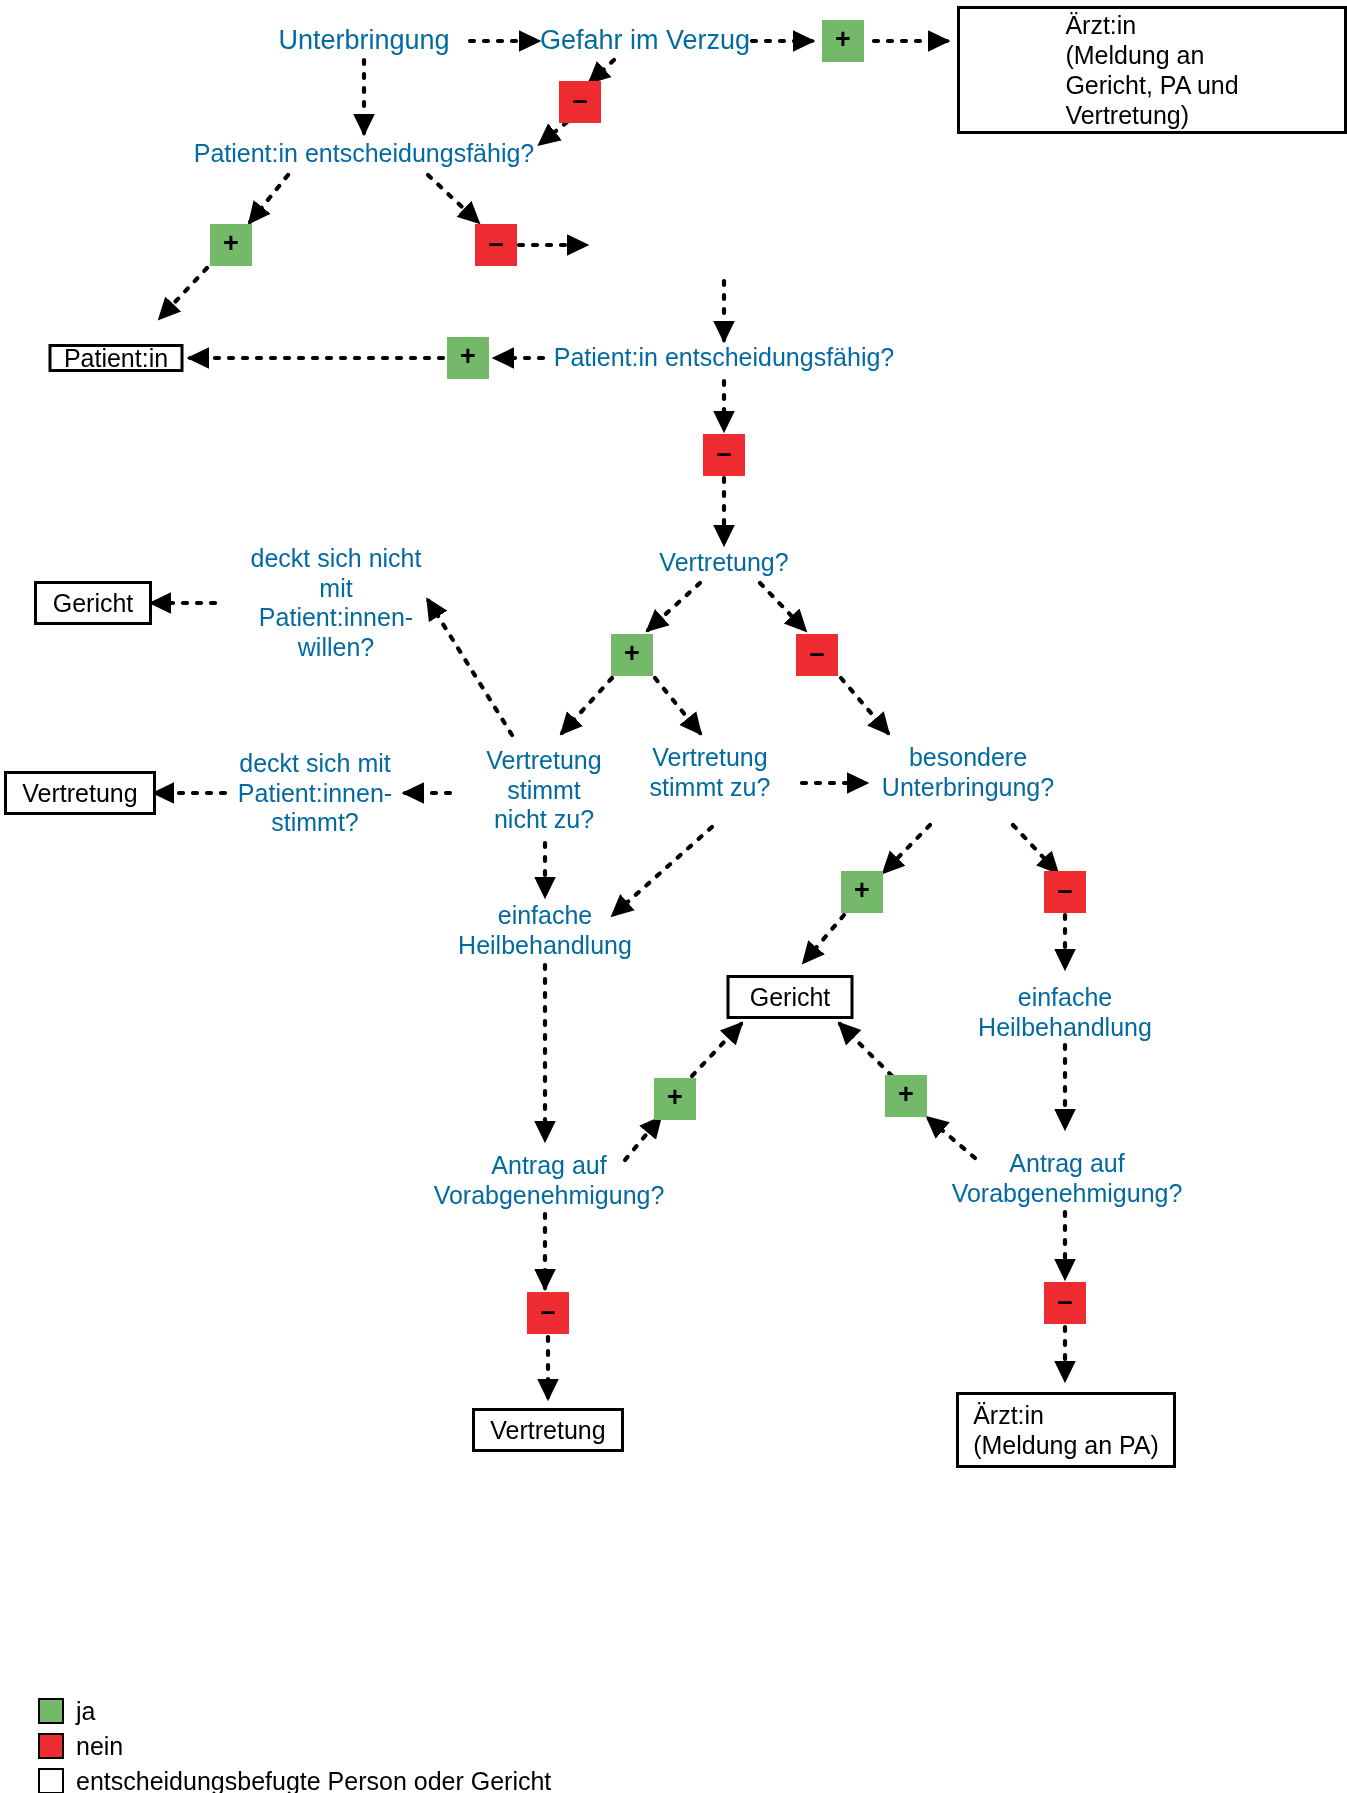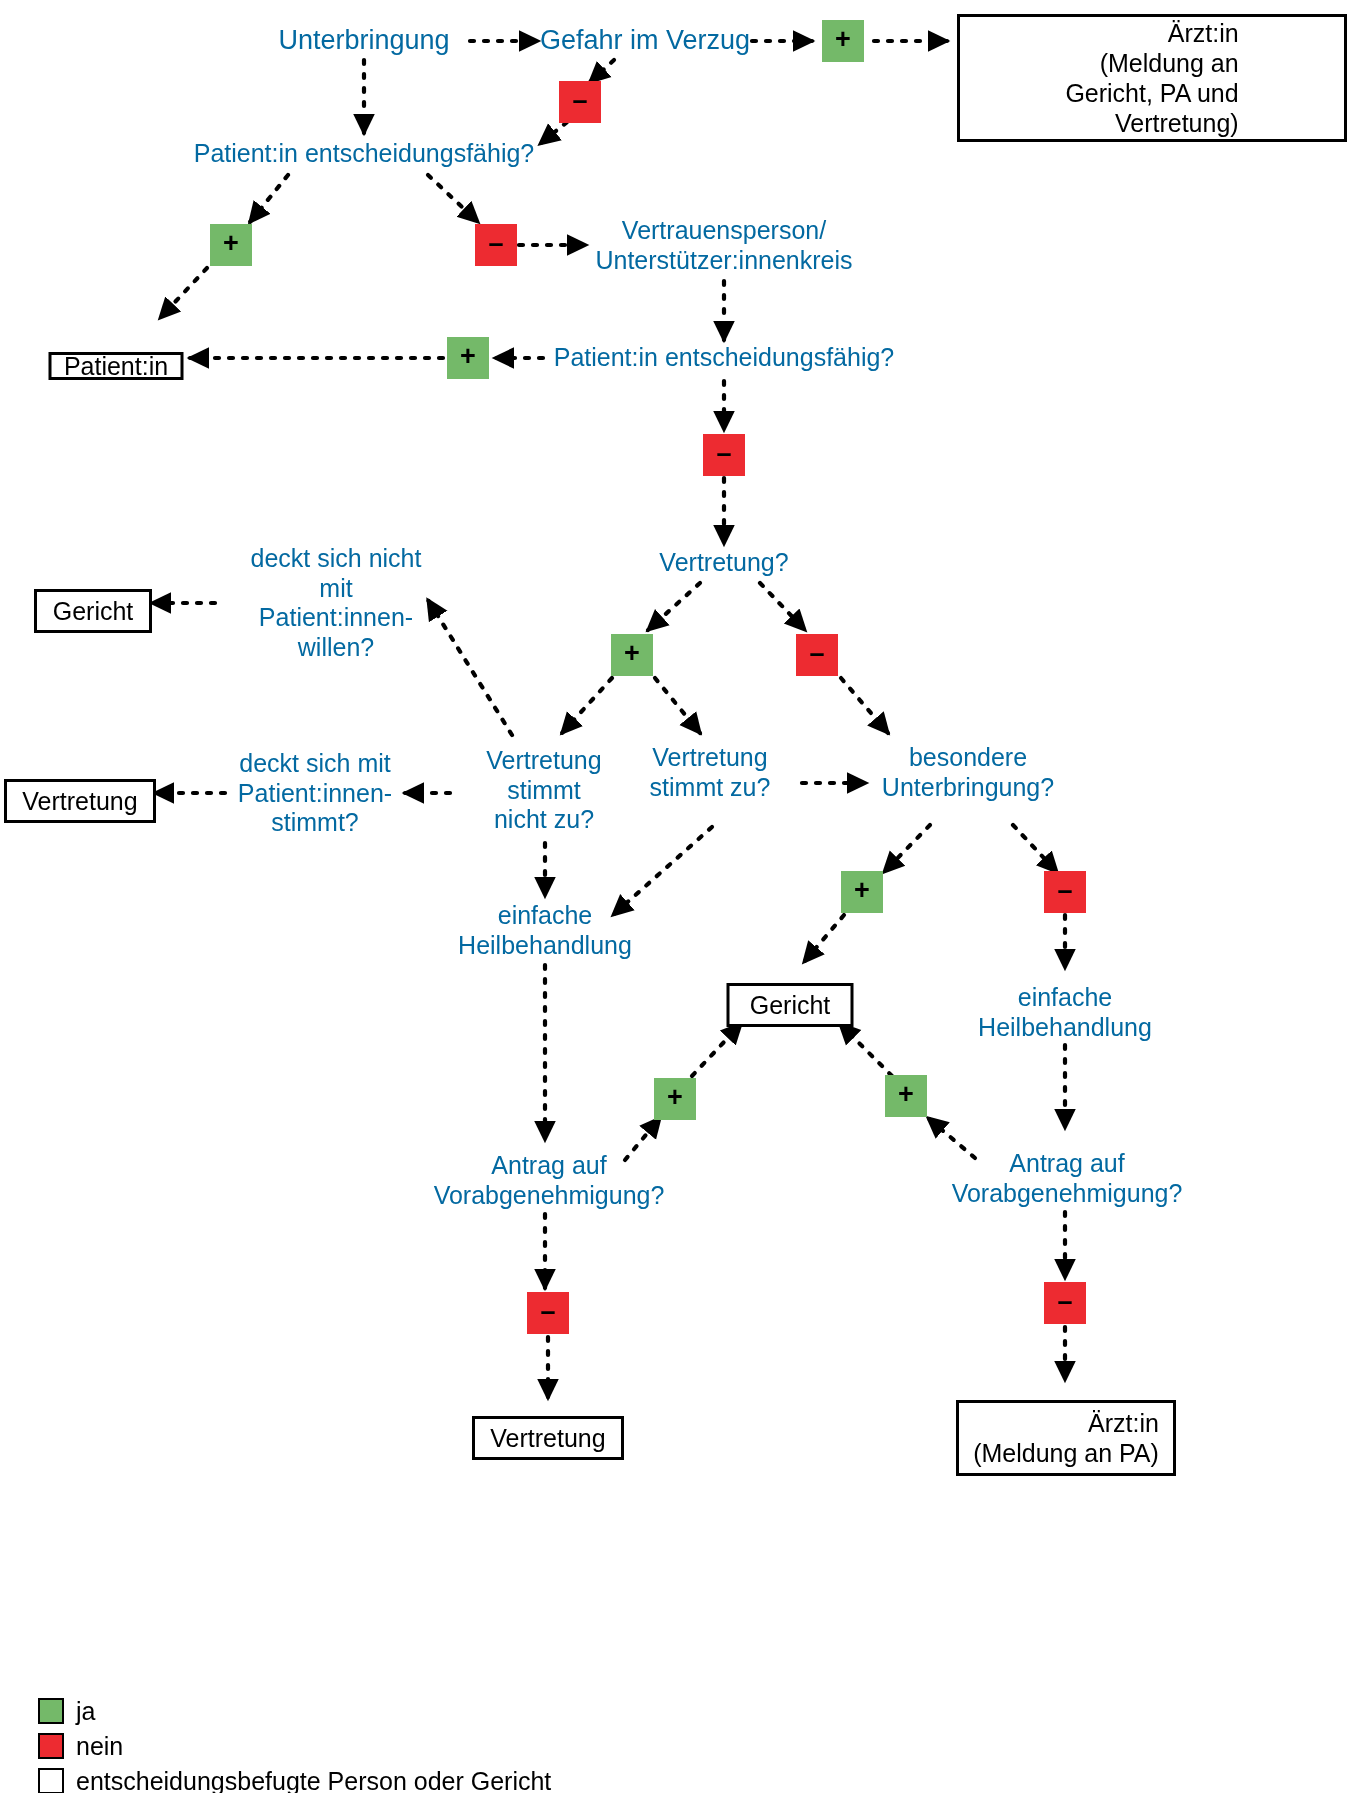--- a/index.html
+++ b/index.html
@@ -22,32 +22,31 @@
     line-height: 1.18;
     color: #0369a1;
     white-space: pre-line;
     transform: translate(-50%, -50%);
   }
   .node-text.big { font-size: 27px; }
   .term-box {
     position: absolute;
     border: 3px solid #000000;
     background: #ffffff;
-    text-align: right;
+    text-align: left;
     font-size: 25px;
     line-height: 1.2;
     color: #000000;
     white-space: pre-line;
     box-sizing: border-box;
     display: flex;
     align-items: center;
     justify-content: center;
     transform: translate(-50%, -50%);
     padding: 4px 10px;
-    margin-top: 8px;
   }
   .marker {
     position: absolute;
     width: 42px;
     height: 42px;
     transform: translate(-50%, -50%);
     display: flex;
     align-items: center;
     justify-content: center;
     font-size: 27px;
@@ -208,22 +207,20 @@
   <div class="node-text" style="left:364px; top:154px; width:420px;">Patient:in entscheidungsfähig?</div>
 
   <div class="marker yes" style="left:231px; top:245px;">
     <span>+</span>
   </div>
 
   <div class="marker no" style="left:496px; top:245px;">
     <span>–</span>
   </div>
 
-  <div class="node-text" style="left:724px; top:245px; width:330px;">Vertrauensperson/
-Unterstützer:innenkreis</div>
 
   <div class="term-box" style="left:116px; top:358px; width:135px; height:28px;">Patient:in</div>
 
   <div class="marker yes" style="left:468px; top:358px;">
     <span>+</span>
   </div>
 
   <div class="node-text" style="left:724px; top:358px; width:400px;">Patient:in entscheidungsfähig?</div>
 
   <div class="marker no" style="left:724px; top:455px;">

